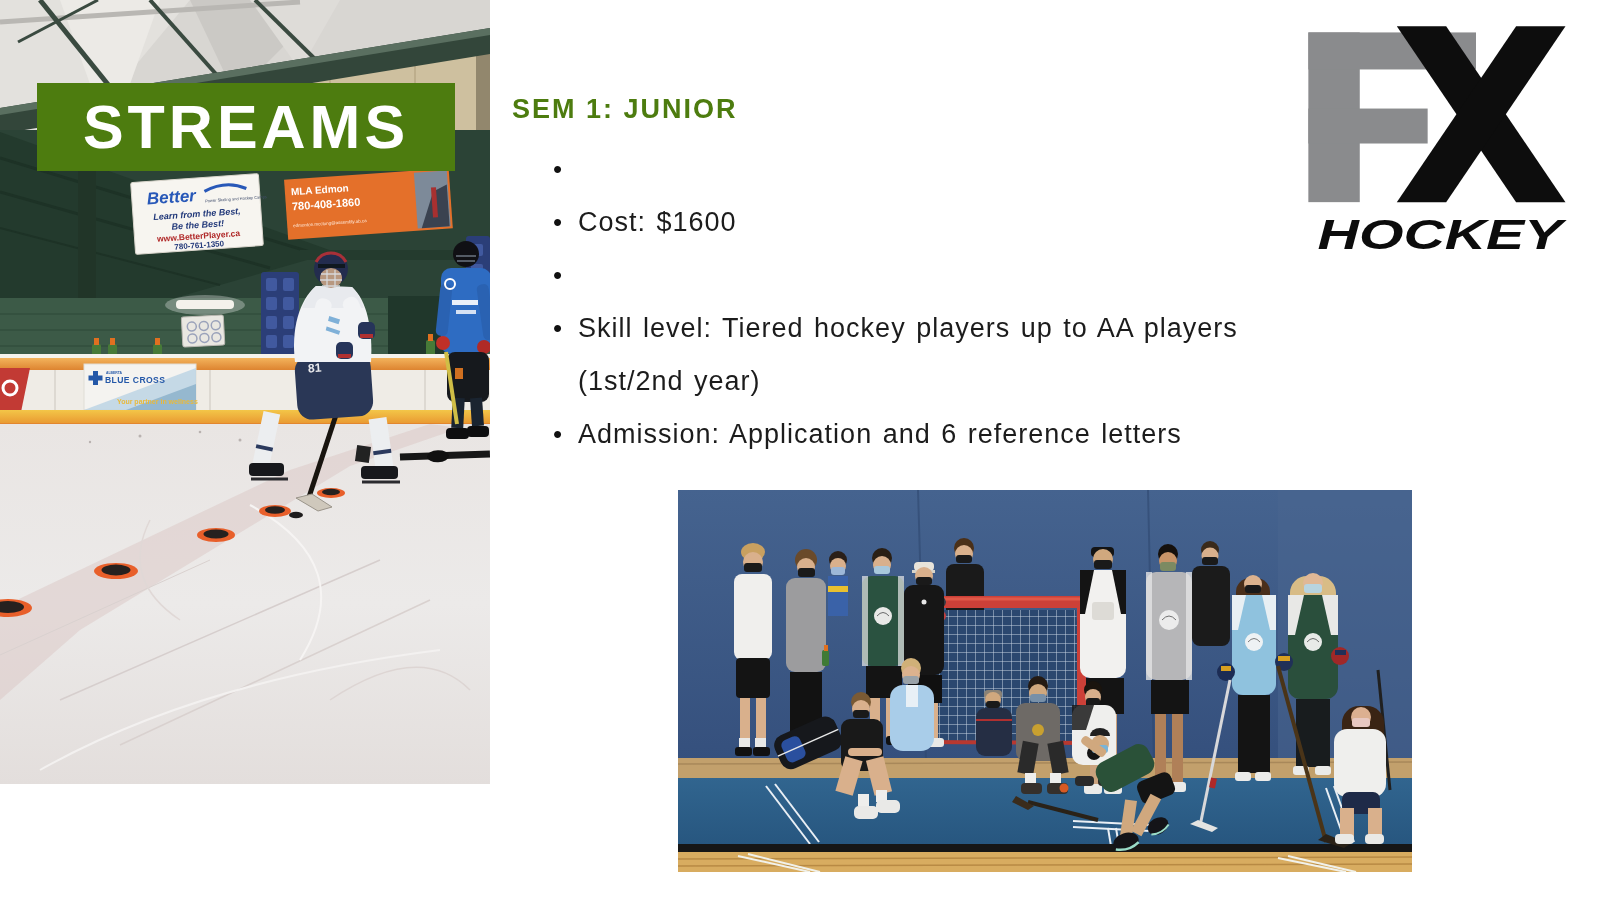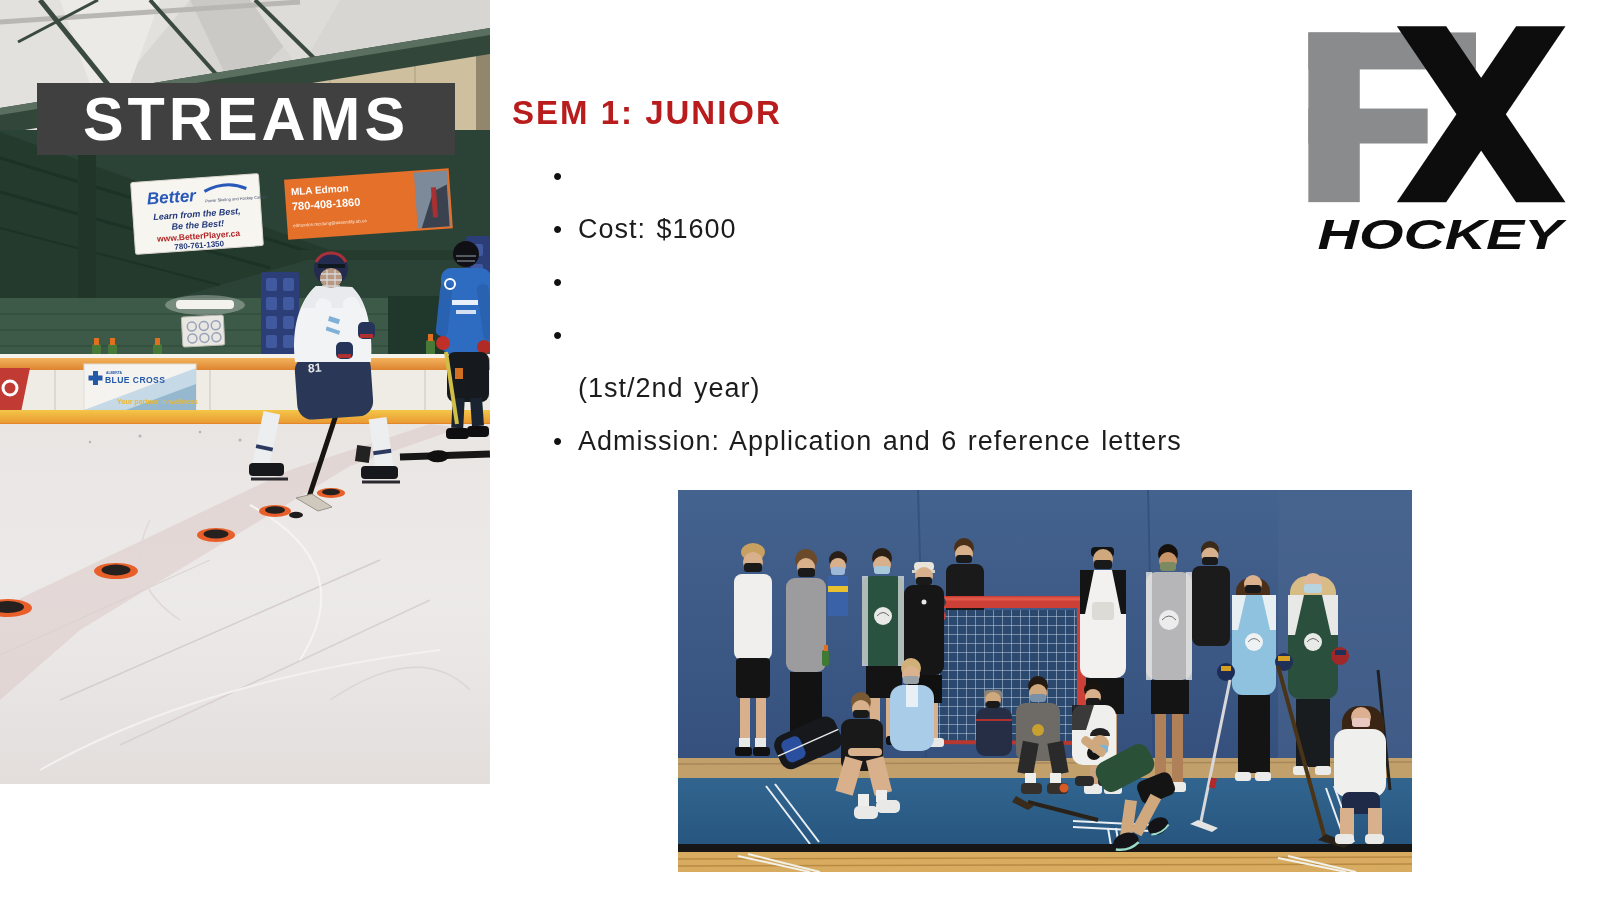--- a/index.html
+++ b/index.html
@@ -9,31 +9,31 @@
     font-family:"Liberation Sans", "DejaVu Sans", sans-serif;
   }
   .abs{position:absolute;}
 
   
   #left-photo{left:0;top:0;width:490px;height:784px;}
   #left-photo svg{display:block;width:100%;height:100%;}
 
   
   #streams-banner{
-    left:37px;top:83px;width:418px;height:72px;background:#404040;
+    left:37px;top:83px;width:418px;height:88px;background:#4d7c0f;
     display:flex;align-items:center;justify-content:center;
   }
   #streams-banner .title{
     color:#fff;font-weight:bold;font-size:61px;letter-spacing:4px;
   }
 
   
   #content{left:512px;top:94px;width:920px;}
   #content h1{
-    margin:0;font-size:33px;font-weight:bold;letter-spacing:2px;color:#b91c1c;
+    margin:0;font-size:27px;font-weight:bold;letter-spacing:2px;color:#4d7c0f;
   }
   #bullets{margin-top:18px;margin-left:41px;}
   .bullet-row{display:flex;height:53px;align-items:center;
     font-size:27px;letter-spacing:1px;word-spacing:2px;color:#1c1c1c;}
   .bullet-row .dot{width:25px;font-size:26px;color:#111;flex:0 0 25px;}
   .bullet-row .dot.empty{visibility:hidden;}
 
   
   #fx-logo{left:1296px;top:22px;width:288px;height:242px;}
   #fx-logo svg{display:block;width:100%;height:100%;}
@@ -335,20 +335,21 @@
     </div>
     <div class="bullet-row">
       <span class="dot">•</span>
       <span>Cost: $1600</span>
     </div>
     <div class="bullet-row">
       <span class="dot">•</span>
     </div>
     <div class="bullet-row">
       <span class="dot">•</span>
+      <span>Skill level: Tiered hockey players up to AA players</span>
     </div>
     <div class="bullet-row">
       <span class="dot empty">•</span>
       <span>(1st/2nd year)</span>
     </div>
     <div class="bullet-row">
       <span class="dot">•</span>
       <span>Admission: Application and 6 reference letters</span>
     </div>
   </div>

